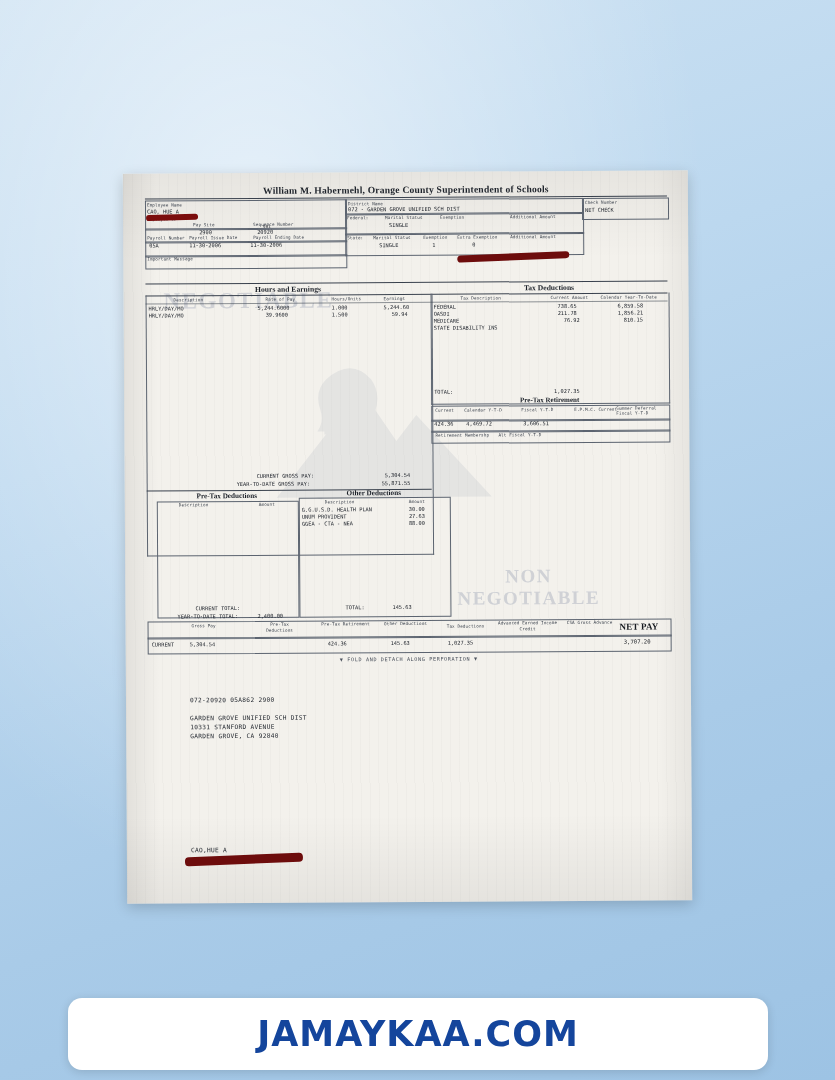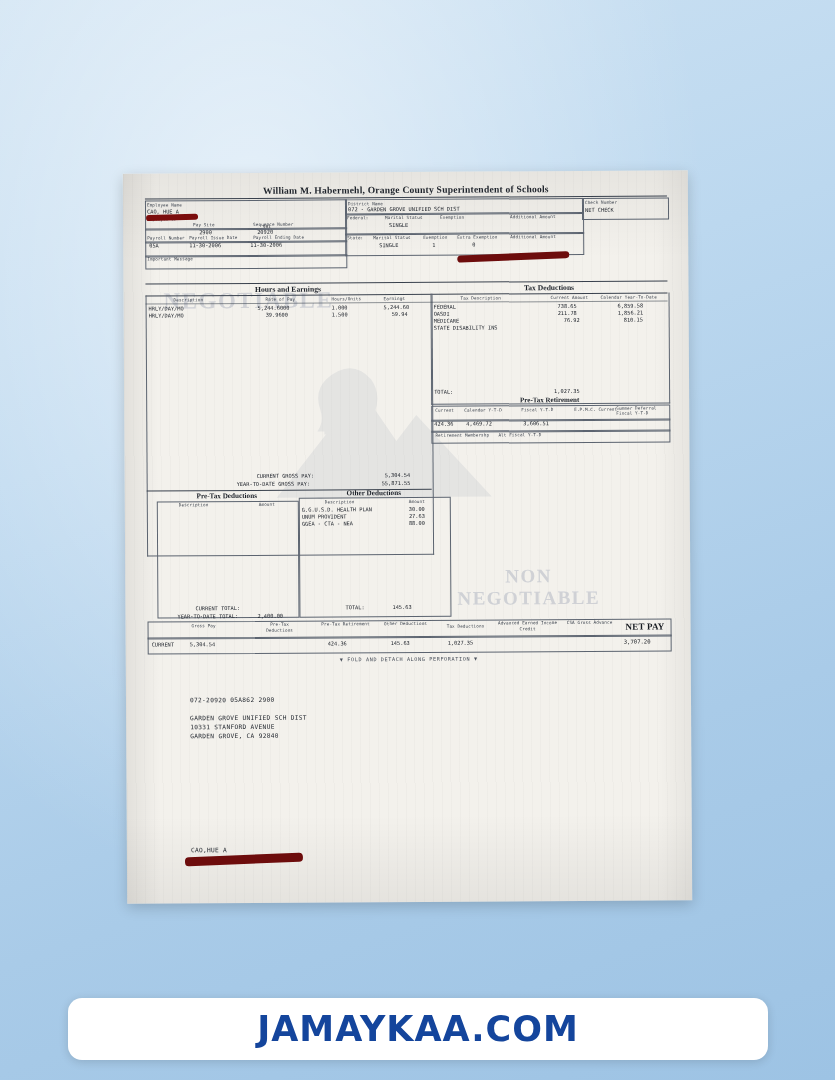--- a/index.html
+++ b/index.html
@@ -70,27 +70,27 @@
   }
   .redact{position:absolute;background:#7b0d0d;border-radius:3px;transform:rotate(-1.2deg);}
   .redact2{position:absolute;background:#6d0c0c;border-radius:4px;transform:rotate(-2deg);}
 
   .perf{
     position:absolute;left:0;width:522px;text-align:center;
     font-size:5.2px;color:#4a515c;letter-spacing:.6px;
   }
   .netpay{
     position:absolute;font-family:"Liberation Serif", serif;font-weight:bold;
-    font-size:9px;color:#161a20;letter-spacing:.2px;margin-left:6px;
+    font-size:9px;color:#161a20;letter-spacing:.2px;
   }
   .stub{position:absolute;font-size:6.2px;color:#1e232b;line-height:1.55;letter-spacing:.3px;}
 
   
   .banner{
-    position:absolute;left:68px;top:998px;width:700px;height:62px;
+    position:absolute;left:68px;top:998px;width:700px;height:72px;
     background:#ffffff;border-radius:14px;
     box-shadow:0 2px 10px rgba(0,0,0,.14);
     display:flex;align-items:center;justify-content:center;
   }
   .banner span{
     font-family:"DejaVu Sans", sans-serif;
     font-weight:bold;font-size:35px;letter-spacing:1px;color:#14459c;
   }
 </style>
 </head>

